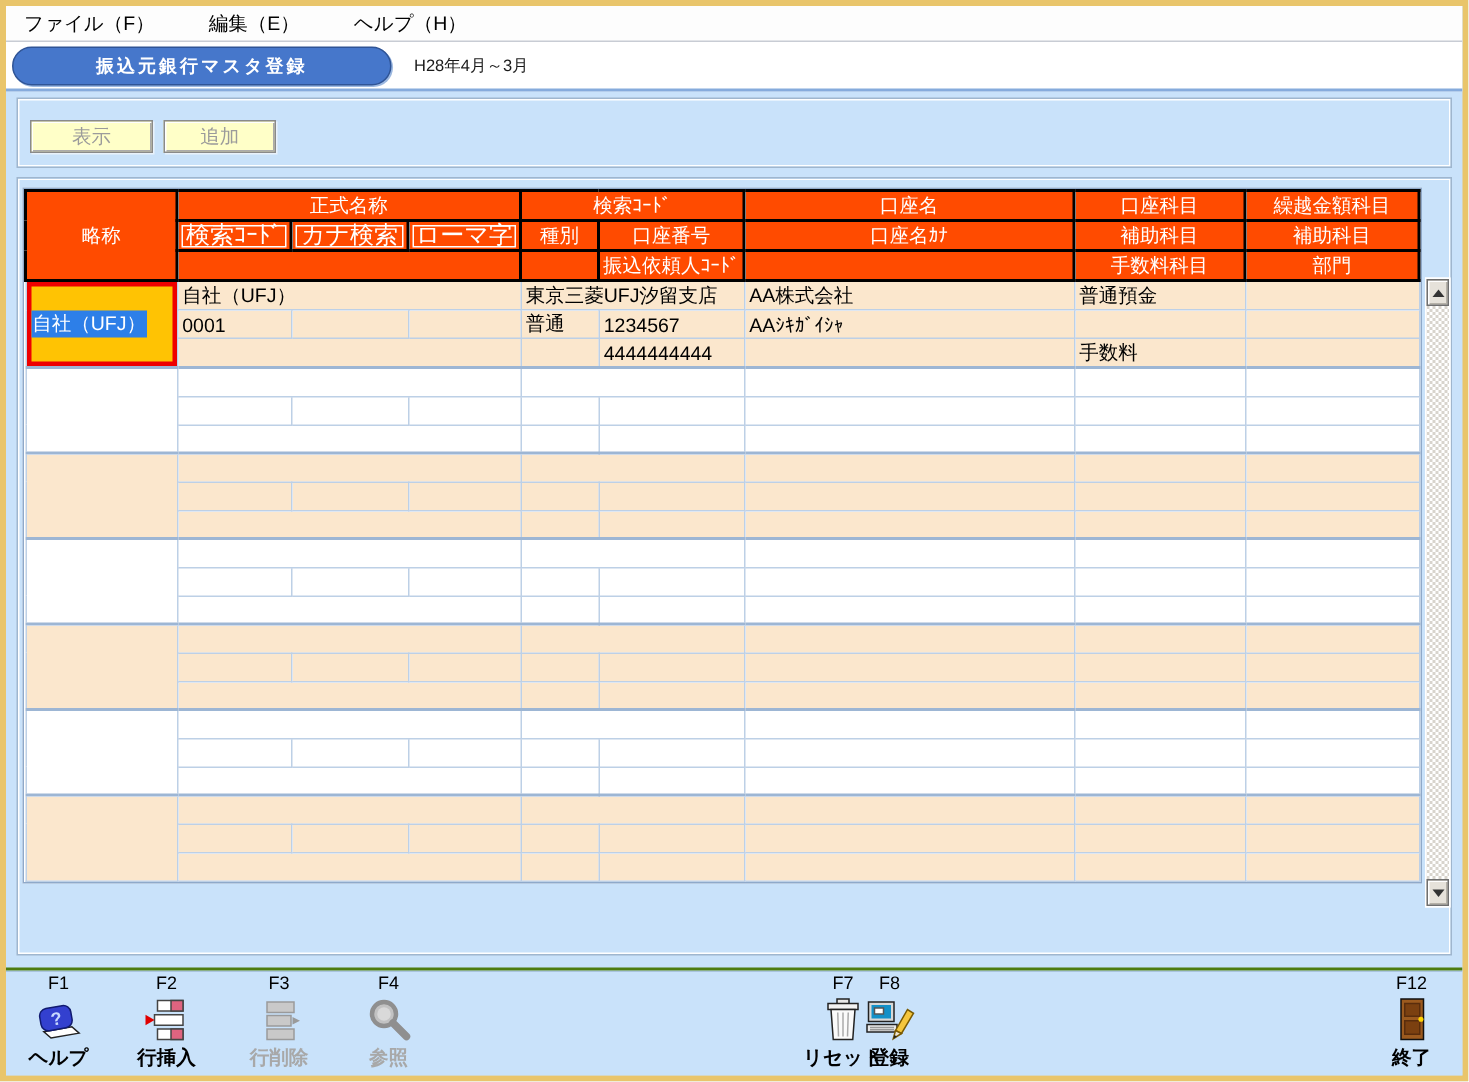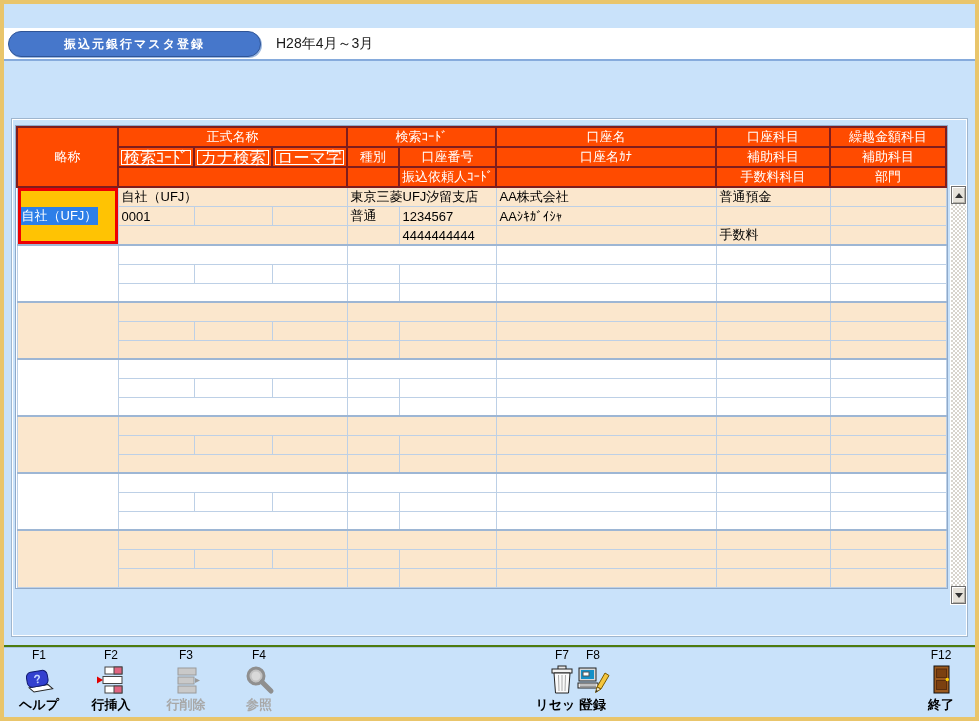--- a/index.html
+++ b/index.html
@@ -27,21 +27,21 @@
   .title-pill{
     position:absolute;left:4px;top:3px;width:253px;height:26px;
     background:var(--title-blue,#4677CB);
     border:1px solid #2F5496;border-radius:13px;
     color:#fff;font-size:12px;font-weight:bold;letter-spacing:2px;
     text-align:center;line-height:24px;
     box-shadow:1px 1px 0 #9CB8E0;
   }
   .title-period{
     position:absolute;left:272px;top:0;height:31px;
-    display:flex;align-items:center;font-size:14px;color:#1a1a1a;text-align:center;
+    display:flex;align-items:center;font-size:11px;color:#1a1a1a;text-align:center;
   }
   
   .action-panel{
     position:absolute;left:7px;right:7px;top:61px;height:47px;
     border:1px solid #9FB6CE;
     box-shadow:inset 0 0 0 1px #FFFFFF;
     background:#C9E2FA;
   }
   .btn{
     position:absolute;top:14px;height:22px;
@@ -59,21 +59,21 @@
     border:1px solid #9FB6CE;
     box-shadow:inset 0 0 0 1px #FFFFFF;
     background:#C9E2FA;
   }
   .grid-area{position:absolute;left:3px;top:6px;display:flex;align-items:flex-start;}
   .grid-frame{border:1px solid #8FA9C9;background:#fff;}
   table.grid{border-collapse:collapse;table-layout:fixed;}
   table.grid th,table.grid td{overflow:hidden;white-space:nowrap;}
   table.grid th{
     background:var(--header-orange,#FF4B00);
-    border:2px solid #7f1d1d;
+    border:2px solid #000000;
     color:#fff;font-size:13px;font-weight:normal;
     height:20px;padding:0 2px;text-align:center;line-height:16px;
   }
   th.th-btn .th-box{
     display:block;margin:0;border:1px solid #FFFFFF;
     height:15px;line-height:14px;font-size:16px;
   }
   table.grid td{
     height:19px;padding:0 3px;font-size:13px;color:#000;
     border:1px solid #BDD0E6;background:#fff;vertical-align:middle;
@@ -115,26 +115,35 @@
   .fnlabel{font-size:13px;font-weight:bold;color:#000;height:15px;line-height:15px;}
   .fnitem.disabled .fnlabel{color:#A8A8A8;}
   .f1{left:2px;} .f2{left:74px;} .f3{left:149px;} .f4{left:222px;}
   .f7{left:481px;margin-left:44px;} .f8{left:556px;} .f12{left:904px;}
 </style>
 </head>
 <body>
 
 <div class="window">
 
+  <div class="menubar">
+    <span class="menu-item">ファイル（F）</span>
+    <span class="menu-item">編集（E）</span>
+    <span class="menu-item">ヘルプ（H）</span>
+  </div>
 
   <div class="titlebar">
     <div class="title-pill">振込元銀行マスタ登録</div>
     <div class="title-period">H28年4月～3月</div>
   </div>
 
+  <div class="action-panel">
+    <div class="btn btn-show">表示</div>
+    <div class="btn btn-add">追加</div>
+  </div>
 
   <div class="table-panel">
     <div class="grid-area">
       <div class="grid-frame">
         <table class="grid">
           <colgroup>
             <col style="width:101px">
               <col style="width:76px">
               <col style="width:78px">
             <col style="width:75px">

